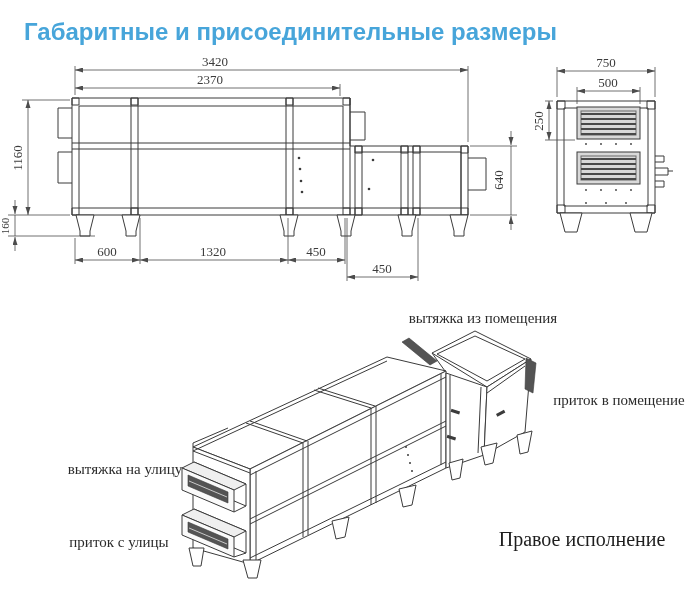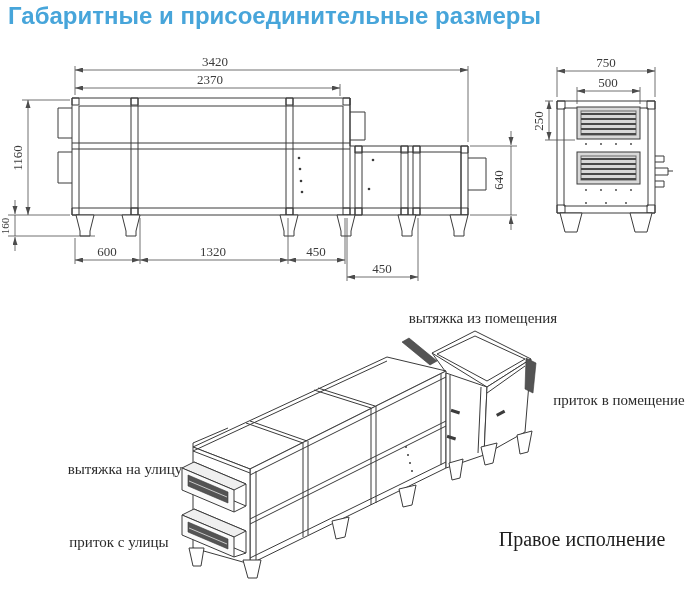--- a/index.html
+++ b/index.html
@@ -1,18 +1,18 @@
 <!DOCTYPE html>
 <html><head>
 <meta charset="utf-8">
 <style>
   html,body{margin:0;padding:0;background:#fff;}
   .page{position:relative;width:700px;height:596px;background:#fff;overflow:hidden;
         font-family:"Liberation Serif", serif;}
-  .title{position:absolute;left:8px;top:2px;margin:0;
+  .title{position:absolute;left:8px;top:2px;margin:16px;
          font-family:"Liberation Sans", sans-serif;
          font-weight:bold;font-size:24px;letter-spacing:0;}
   svg{position:absolute;left:0;top:0;}
   .ln{stroke:#3b3b3b;stroke-width:1;fill:none;}
   .lnf{stroke:#3b3b3b;stroke-width:1;fill:#ffffff;}
   .dark{fill:#545454;stroke:#3b3b3b;stroke-width:0.6;}
   .dim{stroke:#4c4c4c;stroke-width:0.8;fill:none;}
   .dimtxt{font-family:"Liberation Serif", serif;font-size:13px;fill:#3b3b3b;text-anchor:middle;}
   .dimtxt-sm{font-family:"Liberation Serif", serif;font-size:11px;fill:#3b3b3b;text-anchor:middle;}
   .lbl{font-family:"Liberation Serif", serif;font-size:15px;fill:#2b2b2b;text-anchor:middle;}

